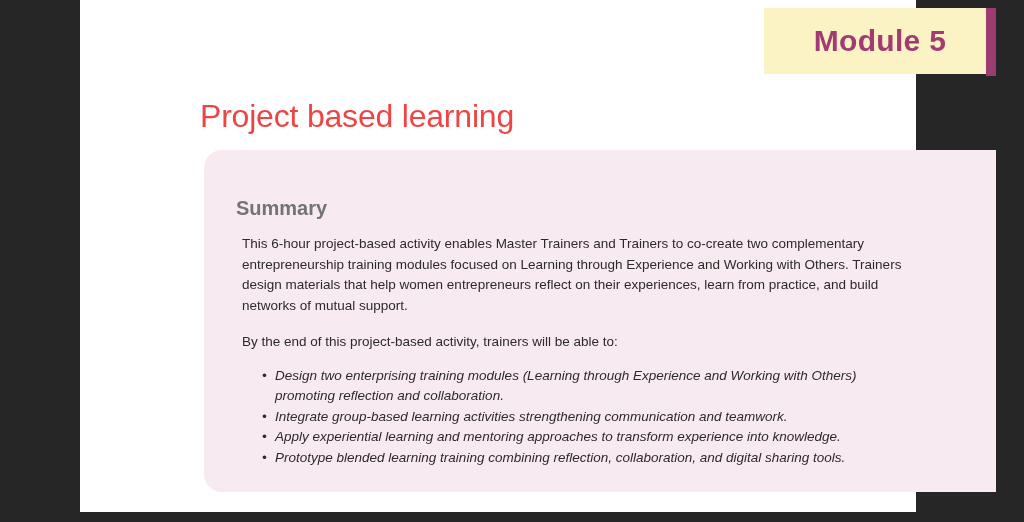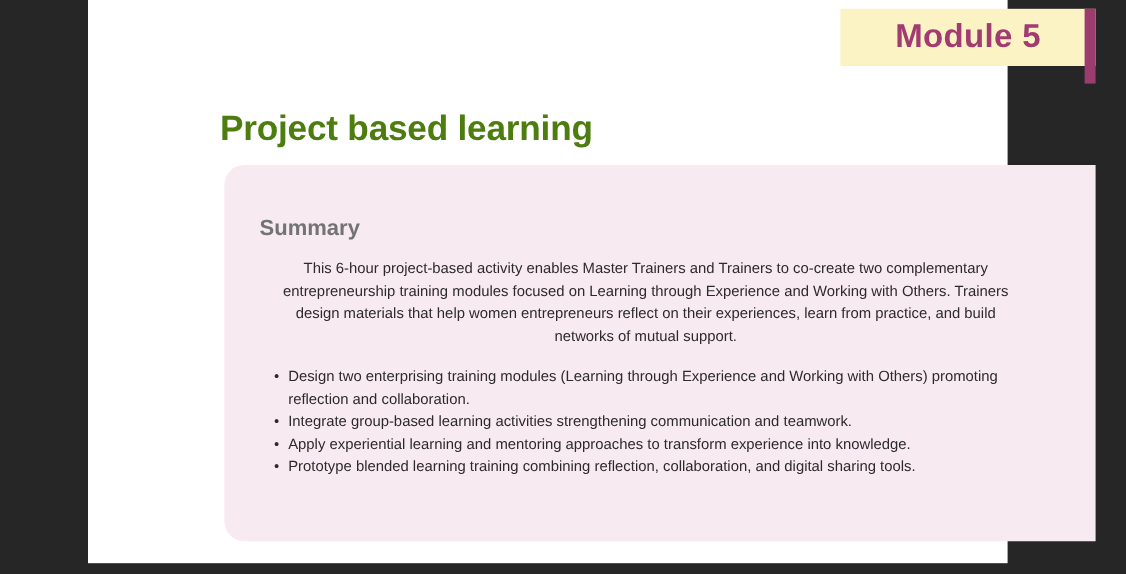--- a/index.html
+++ b/index.html
@@ -53,21 +53,21 @@
     height: 10px;
     background: #262626;
   }
 
   
   .module-badge {
     position: absolute;
     left: 684px;
     top: 8px;
     width: 232px;
-    height: 52px;
+    height: 66px;
     background: #fbf3c4;
     display: flex;
     align-items: center;
     justify-content: center;
     box-sizing: border-box;
   }
   .module-badge .label {
     color: #a13b72;
     font-size: 30px;
     font-weight: bold;
@@ -80,23 +80,23 @@
     width: 10px;
     height: 68px;
     background: #9b3b6e;
   }
 
   
   .page-title {
     position: absolute;
     left: 120px;
     top: 62px;
-    color: #4d7c0f;
+    color: #ef4444;
     font-size: 32px;
-    font-weight: bold;
+    font-weight: normal;
     letter-spacing: -0.2px;
     margin-top: 36px;
   }
 
   
   .summary-card {
     position: absolute;
     left: 124px;
     top: 150px;
     width: 792px;
@@ -118,29 +118,29 @@
     position: absolute;
     left: 38px;
     top: 84px;
     width: 690px;
     color: #2d2a2a;
     font-size: 13.5px;
     line-height: 20.5px;
   }
   .summary-body p {
     margin: 0 0 16px 0;
-    text-align: center;
   }
   .summary-body p.lead-in {
     margin-bottom: 5px;
   }
   .summary-body ul {
-    margin: 0;
+    margin: 13px;
     padding-left: 20px;
     list-style: none;
+    font-style: italic;
   }
   .summary-body li {
     position: relative;
     margin: 0 0 0 0;
     padding-left: 0;
     line-height: 20.5px;
   }
   .summary-body li::before {
     content: "•";
     position: absolute;
@@ -165,20 +165,21 @@
     </div>
     <div class="module-badge-accent"></div>
 
     <h1 class="page-title">Project based learning</h1>
 
     <div class="summary-card">
       <h2 class="summary-heading">Summary</h2>
 
       <div class="summary-body">
         <p>This 6-hour project-based activity enables Master Trainers and Trainers to co-create two complementary entrepreneurship training modules focused on Learning through Experience and Working with Others. Trainers design materials that help women entrepreneurs reflect on their experiences, learn from practice, and build networks of mutual support.</p>
+        <p class="lead-in">By the end of this project-based activity, trainers will be able to:</p>
         <ul>
           <li>Design two enterprising training modules (Learning through Experience and Working with Others) promoting reflection and collaboration.</li>
           <li>Integrate group-based learning activities strengthening communication and teamwork.</li>
           <li>Apply experiential learning and mentoring approaches to transform experience into knowledge.</li>
           <li>Prototype blended learning training combining reflection, collaboration, and digital sharing tools.</li>
         </ul>
       </div>
     </div>
 
   </div>

